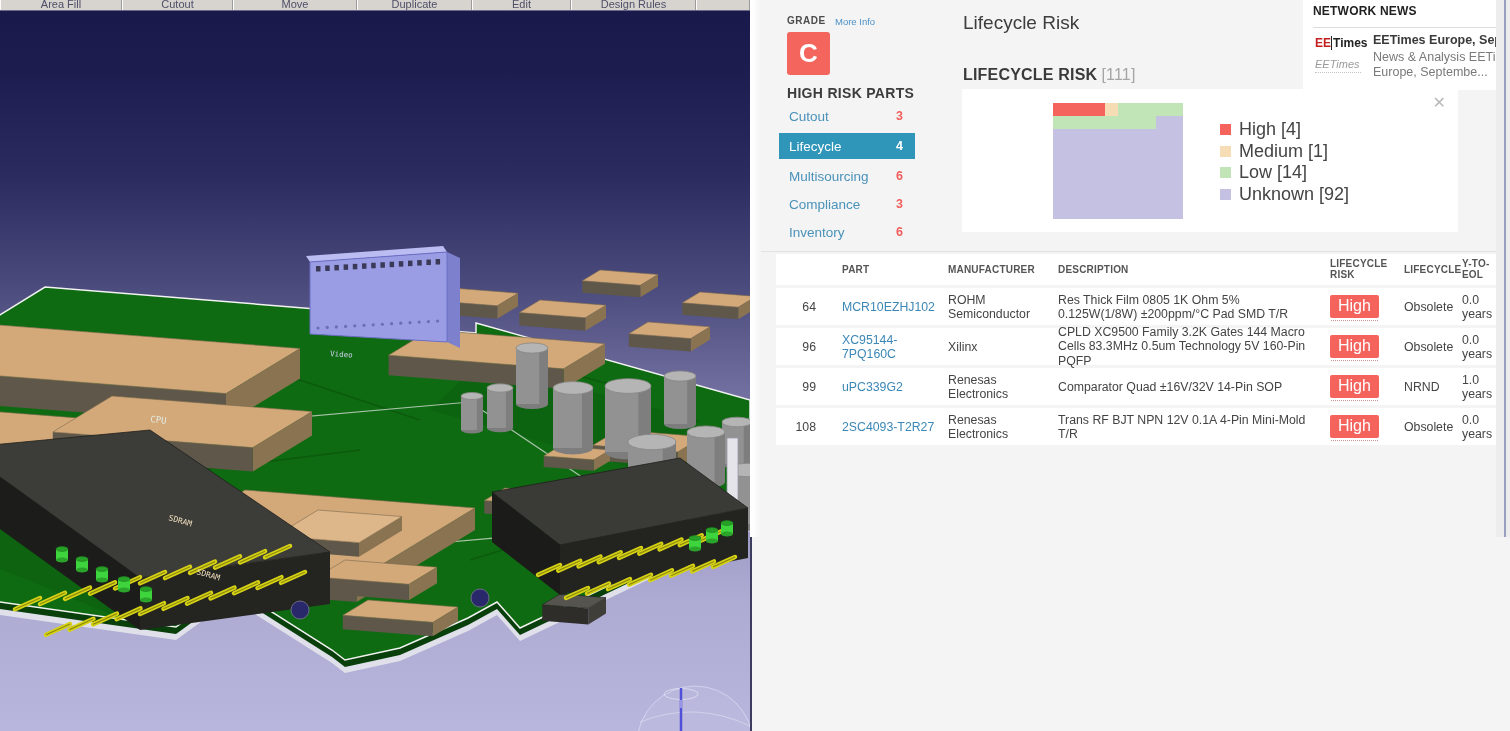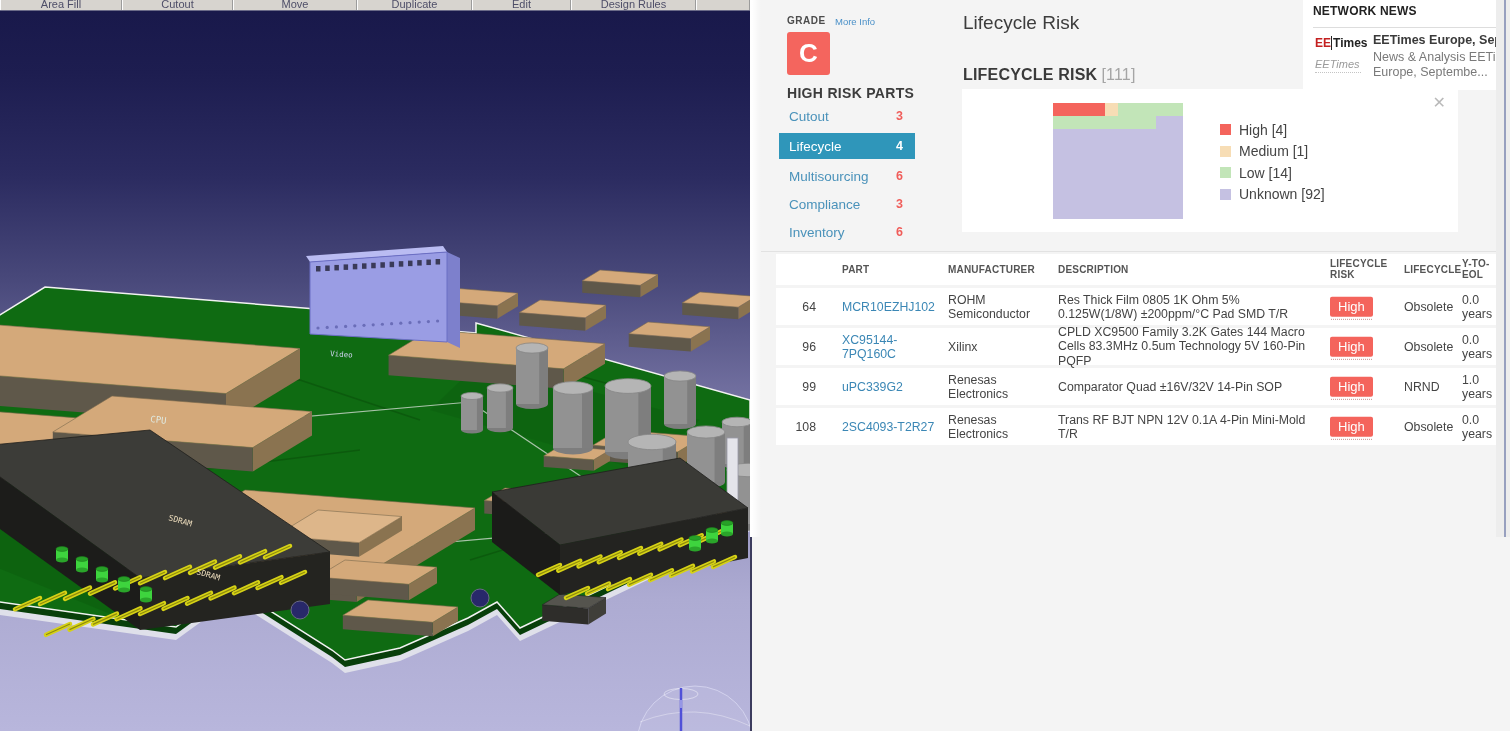--- a/index.html
+++ b/index.html
@@ -38,21 +38,21 @@
   .tm div{position:absolute;}
   .tm-r1{left:0;top:0;width:52px;height:13px;}
   .tm-r2{left:52px;top:0;width:13px;height:13px;}
   .tm-r3{left:65px;top:0;width:65px;height:13px;}
   .tm-r4{left:0;top:13px;width:103px;height:13px;}
   .tm-r5{left:103px;top:13px;width:27px;height:13px;}
   .tm-r6{left:0;top:26px;width:130px;height:90px;}
   .legend{position:absolute;left:258px;top:30px;}
   .leg-item{display:flex;align-items:center;height:21.5px;}
   .leg-sw{width:11px;height:11px;margin-right:8px;flex:none;}
-  .leg-lb{font-size:14px;color:#444;}
+  .leg-lb{font-size:18px;color:#444;}
 
   .news{position:absolute;left:553px;top:0;width:193px;height:90px;background:#fff;overflow:hidden;}
   .news-title{position:absolute;left:10px;top:4px;font-size:12px;font-weight:bold;color:#222;letter-spacing:.2px;}
   .news-div{position:absolute;left:10px;top:27px;right:0;border-top:1px solid #ddd;}
   .news-logo{position:absolute;left:12px;top:36px;width:54px;}
   .news-logo .l1{font-size:12px;font-weight:bold;}
   .news-logo .l1 .ee{color:#c42020;}
   .news-logo .l1 .tm2{color:#222;border-left:1px solid #222;padding-left:1px;}
   .news-logo .l2{margin-top:8px;font-size:11px;font-style:italic;color:#9a9a9a;border-bottom:1px dotted #c4c4c4;padding-bottom:2px;width:46px;}
   .news-text{position:absolute;left:70px;top:33px;width:123px;height:56px;overflow:hidden;cursor:pointer;}
@@ -68,21 +68,21 @@
   .cell{position:absolute;top:50%;transform:translateY(-50%);font-size:12.3px;color:#444;line-height:1.18;}
   .hcell{font-size:10px;font-weight:bold;color:#555;letter-spacing:.2px;}
   .c-num{left:0;width:40px;text-align:right;}
   .c-part{left:66px;width:104px;}
   .c-mfr{left:172px;width:102px;}
   .c-desc{left:282px;width:264px;}
   .c-risk{left:554px;width:68px;}
   .c-life{left:628px;width:54px;}
   .c-eol{left:686px;width:34px;}
   .part-link{color:#3b87b5;cursor:pointer;}
-  .badge{display:inline-block;position:relative;color:#fff;font-size:13px;padding:2px 8px 3px;border-radius:2px;cursor:pointer;}
+  .badge{display:inline-block;position:relative;color:#fff;font-size:16px;padding:2px 8px 3px;border-radius:2px;cursor:pointer;}
   .badge:after{content:'';position:absolute;left:1px;right:1px;bottom:-3px;border-bottom:1px dotted #c9908e;}
 
   .scrollstrip{position:absolute;left:746px;top:0;width:14px;height:731px;background:#ededed;}
   .scrollline{position:absolute;left:8px;top:0;width:2px;height:731px;background:#98a0bf;}
 </style>
 </head>
 <body>
 
 <div id="app">
 

